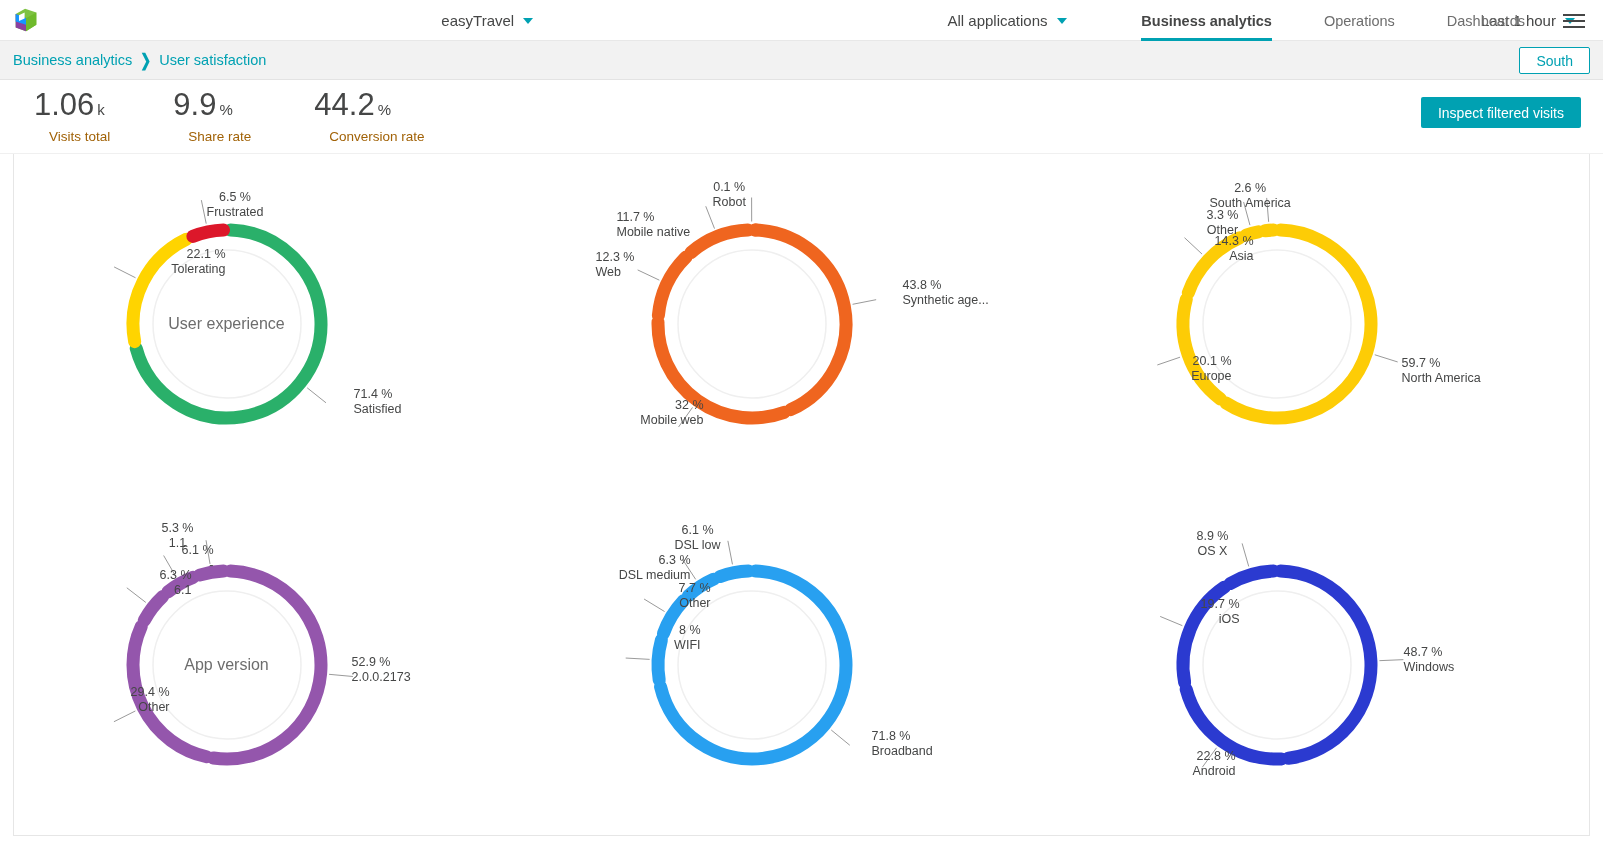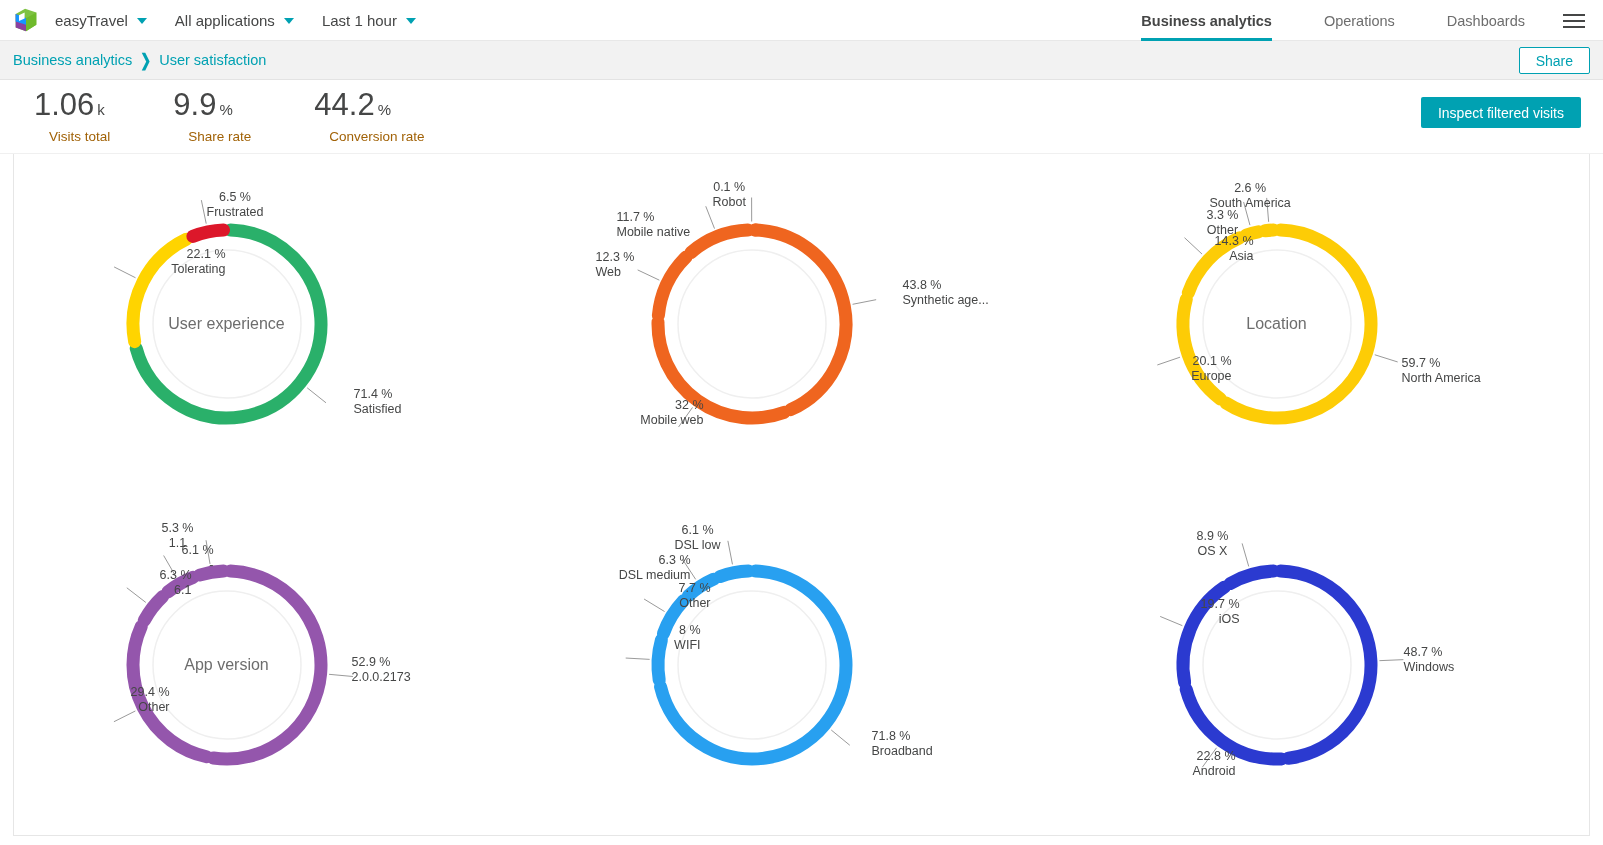--- a/index.html
+++ b/index.html
@@ -12,20 +12,21 @@
   }
 
   
   .topbar {
     height: 41px;
     display: flex;
     align-items: center;
     background: #ffffff;
     border-bottom: 1px solid #e8e8e8;
     position: relative;
+    justify-content: space-between;
   }
   .logo {
     width: 30px; height: 30px;
     margin-left: 11px; margin-right: 14px;
     flex: 0 0 auto;
   }
   .env-select {
     display: flex; align-items: center;
     gap: 9px;
     padding: 0 14px 0 0;
@@ -246,21 +247,21 @@
     </div>
   </div>
 </div>
 
 <div class="crumbbar">
   <div class="crumbs">
     <a>Business analytics</a>
     <span class="crumb-sep">❯</span>
     <a>User satisfaction</a>
   </div>
-  <button class="share-btn">Share</button>
+  <button class="share-btn">South</button>
 </div>
 
 <div class="kpibar">
   <div class="kpi">
     <div class="kpi-value">
       <span>1.06</span><span class="kpi-unit">k</span>
     </div>
     <div class="kpi-label">Visits total</div>
   </div>
   <div class="kpi">
@@ -351,21 +352,20 @@
             <path d="M 108.4031862906719 225.05198650236787 A 94 94 0 0 1 74.27985204511192 125.38588301313216" fill="none" stroke="#fdcc06" stroke-width="13" stroke-linecap="round"></path>
             <path d="M 76.32617662065215 118.80780470553213 A 94 94 0 0 1 127.75845935060461 63.69201861902093" fill="none" stroke="#fdcc06" stroke-width="13" stroke-linecap="round"></path>
             <path d="M 134.17951331028303 61.19629737331344 A 94 94 0 0 1 146.32372567759148 57.87401681700139" fill="none" stroke="#fdcc06" stroke-width="13" stroke-linecap="round"></path>
             <path d="M 153.12102215458 56.75360658262423 A 94 94 0 0 1 161.55549138158366 56.06313098480632" fill="none" stroke="#fdcc06" stroke-width="13" stroke-linecap="round"></path>
             <line x1="262.7774816831578" y1="180.7540903897308" x2="285.6717212967753" y2="187.9550481395214" stroke="#9a9a9a" stroke-width="1"></line>
             <line x1="68.0262507201766" y1="183.20153536531032" x2="45.32020210831551" y2="190.9755534020659" stroke="#9a9a9a" stroke-width="1"></line>
             <line x1="90.06065154018891" y1="80.06900506628688" x2="72.51387726667217" y2="63.69491844766138" stroke="#9a9a9a" stroke-width="1"></line>
             <line x1="137.95301237854923" y1="51.13286460807571" x2="131.6200591793803" y2="27.983486565088555" stroke="#9a9a9a" stroke-width="1"></line>
             <line x1="156.6369623142638" y1="47.841742376511945" x2="154.67878763662802" y2="23.92176010369522" stroke="#9a9a9a" stroke-width="1"></line>
           </svg>
-          <div class="donut-center-label" style="width: 330px;">Location</div>
           <div class="dlabel l" style="left: 290px; top: 182px;">
             <div>59.7 %</div>
             <div>North America</div>
           </div>
           <div class="dlabel r" style="left: auto; top: 180px; right: 310px;">
             <div>20.1 %</div>
             <div>Europe</div>
           </div>
           <div class="dlabel r" style="left: auto; top: 60px; right: 288px;">
             <div>14.3 %</div>

